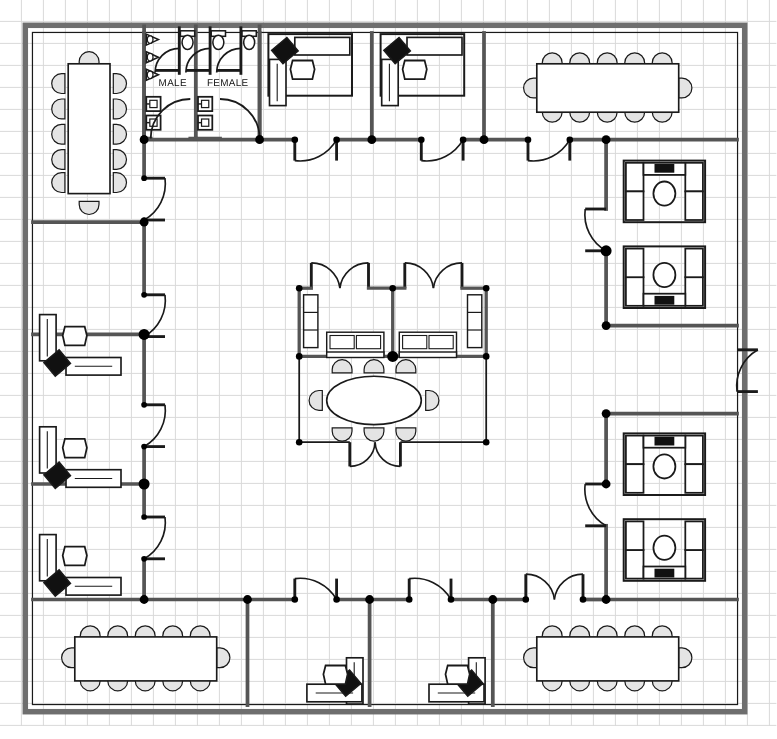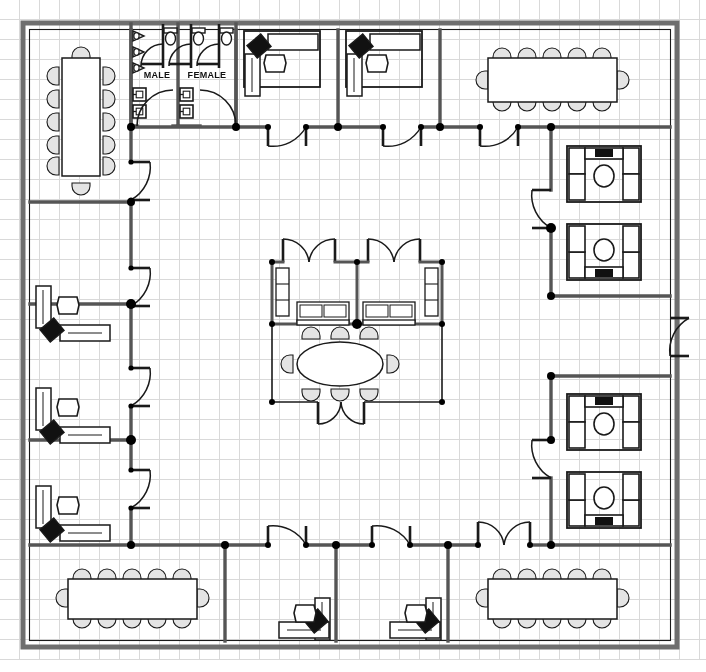--- a/index.html
+++ b/index.html
@@ -15,21 +15,20 @@
     position: relative;
     width: 706px;
     height: 660px;
     overflow: hidden;
     background-color: #ffffff;
     background-image:
       linear-gradient(to right, #d9d9d9 1px, transparent 1px),
       linear-gradient(to bottom, #d9d9d9 1px, transparent 1px);
     background-size: 20px 20px;
     background-position: -1px -1px;
-    font-weight: bold;
   }
   #plan-svg {
     position: absolute;
     left: 0;
     top: 0;
     width: 706px;
     height: 672px;
     display: block;
   }
   .room-label {

